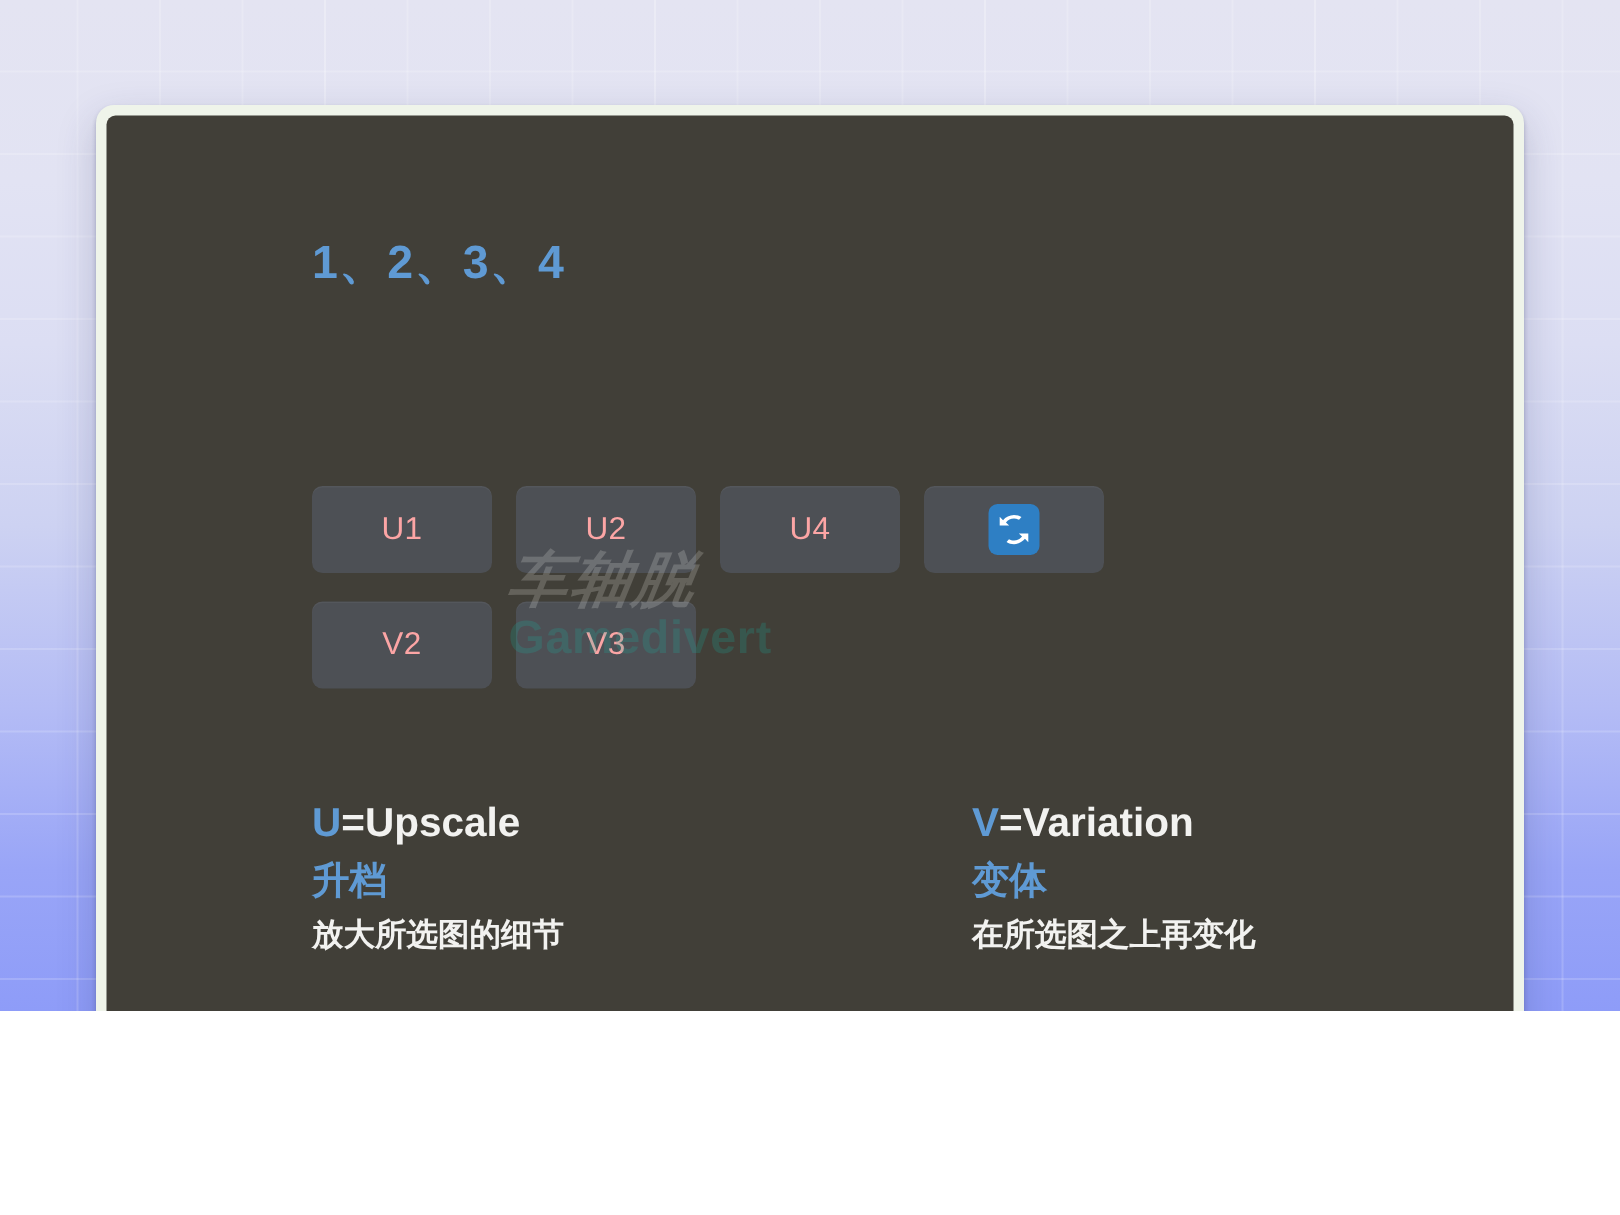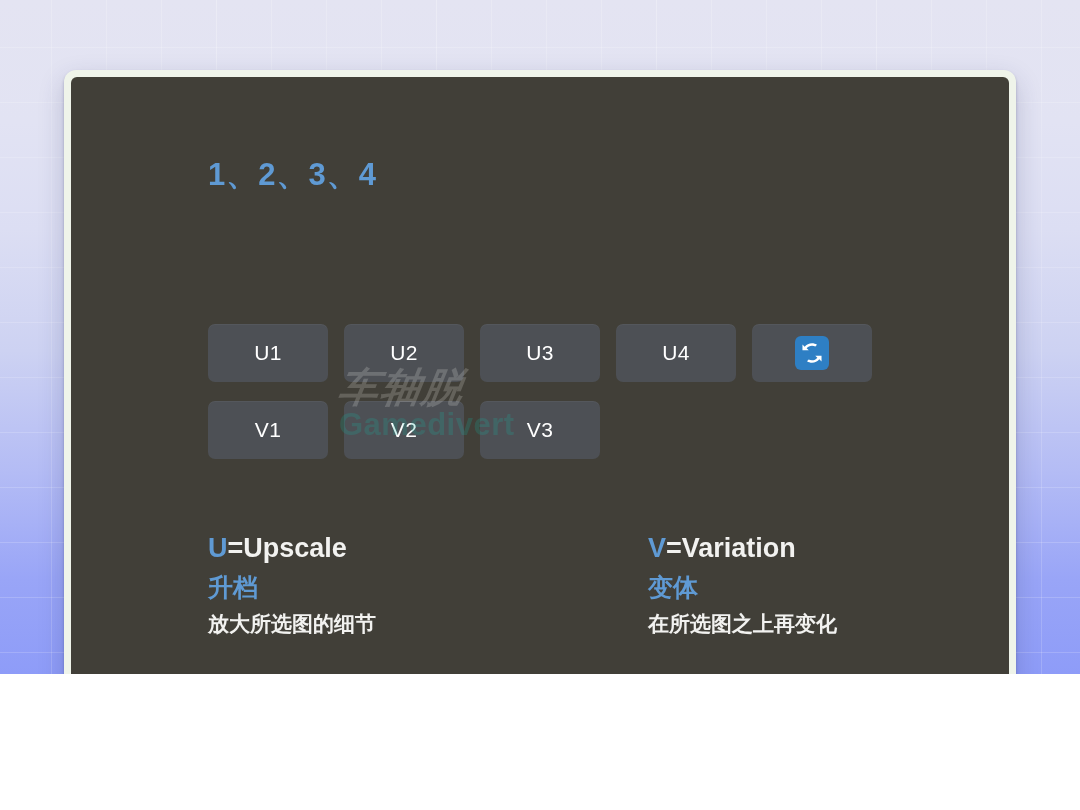--- a/index.html
+++ b/index.html
@@ -107,21 +107,21 @@
   }
   #row-u { top: 247px; }
   #row-v { top: 324px; }
 
   .mjbtn {
     width: 120px;
     height: 58px;
     border-radius: 7px;
     background: #4d5055;
     border: none;
-    color: #ffffff;
+    color: #fca5a5;
     font-family: "Liberation Sans", "DejaVu Sans", sans-serif;
     font-size: 21px;
     font-weight: 500;
     display: flex;
     align-items: center;
     justify-content: center;
     padding: 0;
     letter-spacing: 0.3px;
     box-shadow: inset 0 1px 0 rgba(255,255,255,0.045);
   }
@@ -209,36 +209,34 @@
   <div id="card">
     <div id="card-inner">
 
       <div class="head-block">
         <div class="line-nums">1、2、3、4</div>
       </div>
 
       <div class="btn-row" id="row-u">
         <button class="mjbtn">U1</button>
         <button class="mjbtn">U2</button>
-        <button class="mjbtn">U3</button>
         <button class="mjbtn">U4</button>
         <button class="mjbtn">
           <span class="refresh-glyph">
             <svg width="26" height="26" viewBox="0 0 24 24" aria-hidden="true">
               <g fill="#ffffff">
                 <path d="M12 5.2c-2.0 0-3.8 0.95-4.95 2.42l1.95 1.95H3.2V4.2l2.05 2.05C6.85 4.3 9.28 3.0 12 3.0c1.7 0 3.28 0.5 4.6 1.37l-1.5 1.6C14.2 5.5 13.15 5.2 12 5.2z"></path>
                 <path d="M12 18.8c2.0 0 3.8-0.95 4.95-2.42l-1.95-1.95h5.8v5.37l-2.05-2.05C17.15 19.7 14.72 21.0 12 21.0c-1.7 0-3.28-0.5-4.6-1.37l1.5-1.6c0.9 0.47 1.95 0.77 3.1 0.77z"></path>
               </g>
             </svg>
           </span>
         </button>
       </div>
 
       <div class="btn-row" id="row-v">
-        <button class="mjbtn">V1</button>
         <button class="mjbtn">V2</button>
         <button class="mjbtn">V3</button>
       </div>
 
       <div id="watermark">
         <div id="wm-logo">车轴脱</div>
         <div id="wm-text">Gamedivert</div>
       </div>
 
       <div class="legend" id="legend-v">

